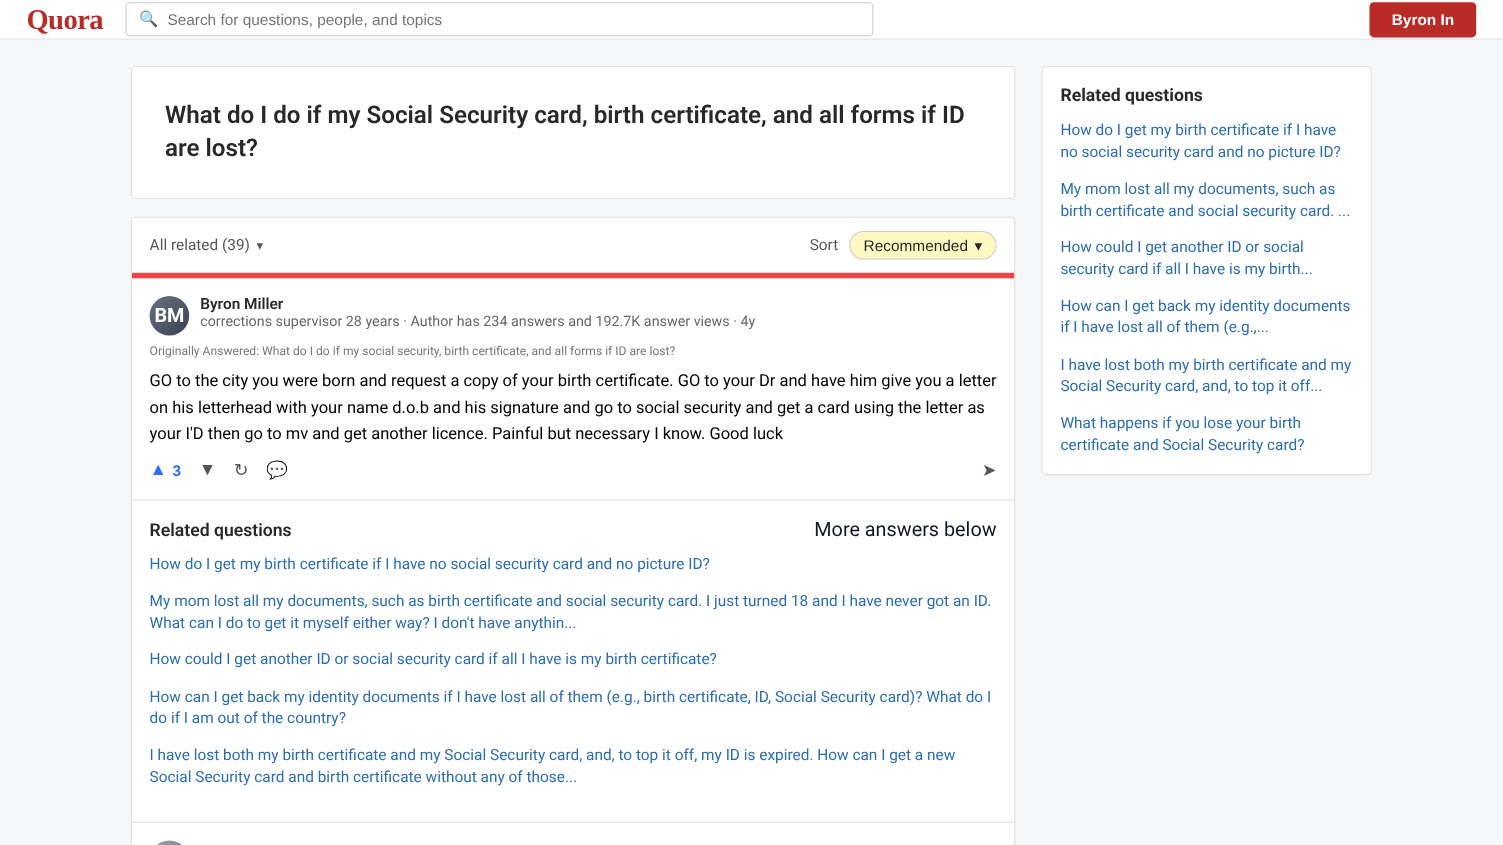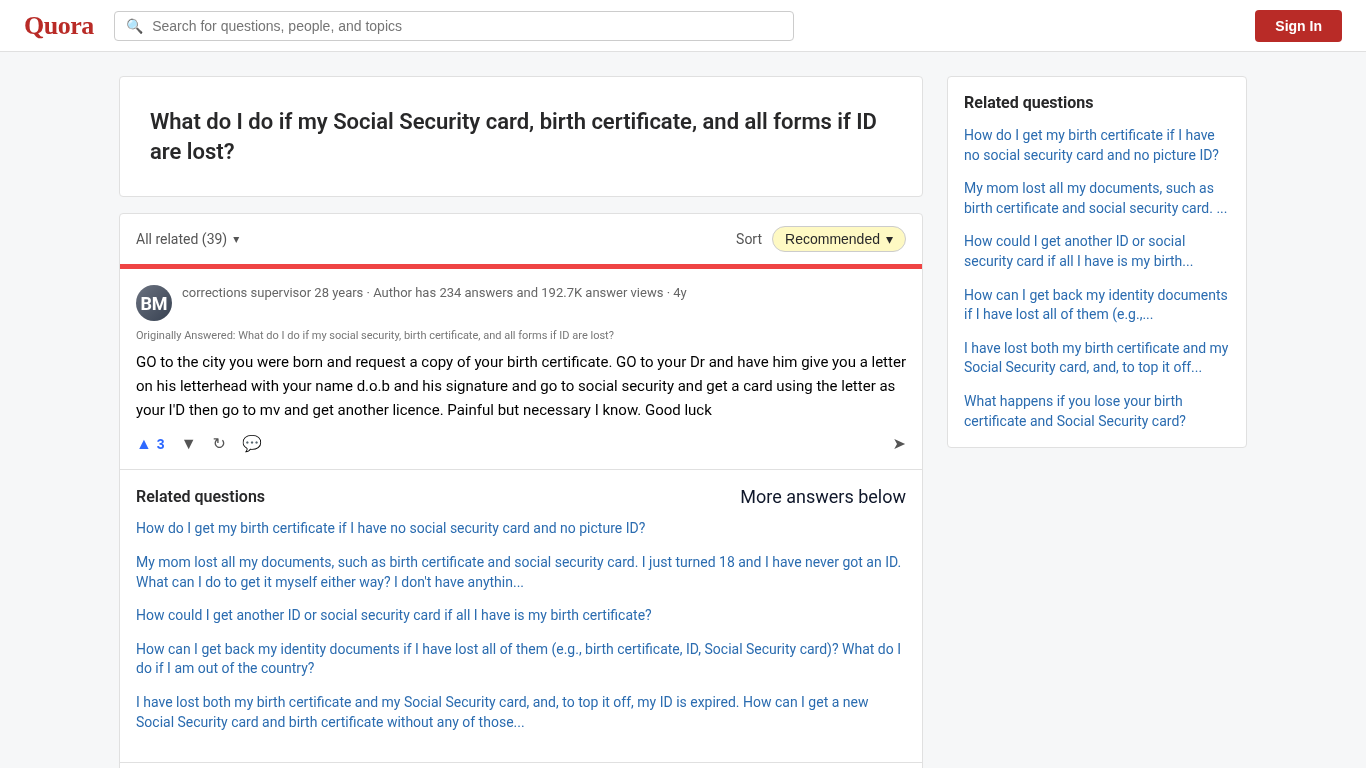--- a/index.html
+++ b/index.html
@@ -5,21 +5,21 @@
     * { box-sizing: border-box; margin: 0; padding: 0; }
     body { font-family: -apple-system, BlinkMacSystemFont, 'Segoe UI', Roboto, sans-serif; background: #f6f7f8; color: #282829; font-size: 15px; }
 
     
     .header {
       background: #fff;
       border-bottom: 1px solid #e0e0e0;
       display: flex;
       align-items: center;
       padding: 0 24px;
-      height: 52px;
+      height: 36px;
       position: sticky;
       top: 0;
       z-index: 100;
     }
     .logo {
       font-size: 26px;
       font-weight: bold;
       color: #b92b27;
       font-family: Georgia, serif;
       margin-right: 20px;
@@ -265,21 +265,21 @@
   </style>
 </head>
 <body>
 
 <header class="header">
   <div class="logo">Quora</div>
   <div class="search-bar">
     <span class="search-icon">🔍</span>
     <input class="search-input" type="text" placeholder="Search for questions, people, and topics" style="">
   </div>
-  <button class="sign-in-btn">Sign In</button>
+  <button class="sign-in-btn">Byron In</button>
 </header>
 
 <div class="main-container">
 
   <div class="left-column">
 
     <div class="question-card">
       <h1 class="question-title">What do I do if my Social Security card, birth certificate, and all forms if ID are lost?</h1>
     </div>
 
@@ -298,20 +298,21 @@
           </button>
         </div>
       </div>
 
       <div class="answer-item">
         <div class="answer-header">
           <div class="avatar">
             <span>BM</span>
           </div>
           <div class="author-info">
+            <div class="author-name">Byron Miller</div>
             <div class="author-meta">corrections supervisor 28 years · Author has 234 answers and 192.7K answer views · 4y</div>
           </div>
         </div>
         <div class="answer-originally">Originally Answered: What do I do if my social security, birth certificate, and all forms if ID are lost?</div>
         <div class="answer-text">GO to the city you were born and request a copy of your birth certificate. GO to your Dr and have him give you a letter on his letterhead with your name d.o.b and his signature and go to social security and get a card using the letter as your I'D then go to mv and get another licence. Painful but necessary I know. Good luck</div>
         <div class="answer-actions">
           <button class="action-btn">
             <span class="action-icon upvote-icon">▲</span>
             <span class="upvote-count">3</span>
           </button>

